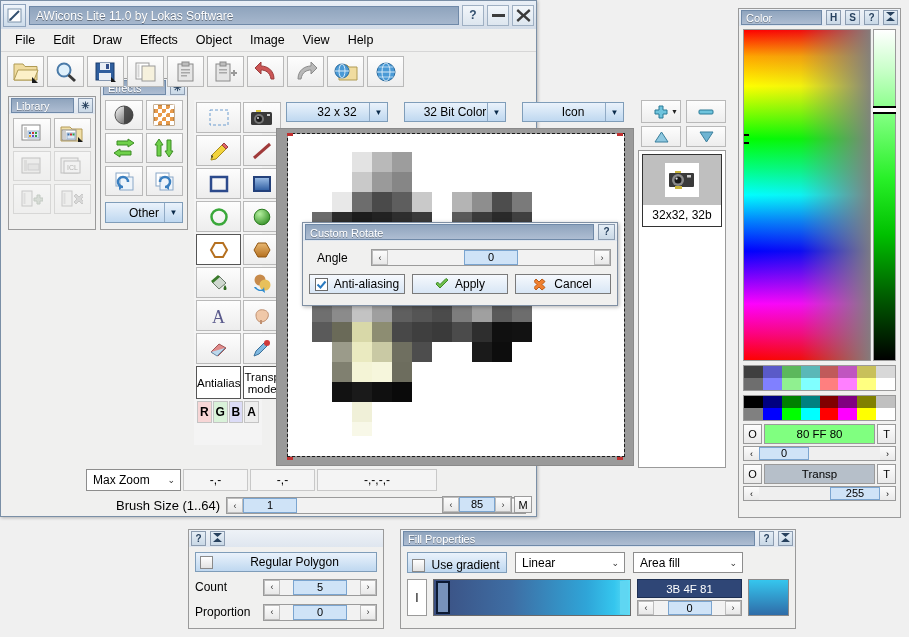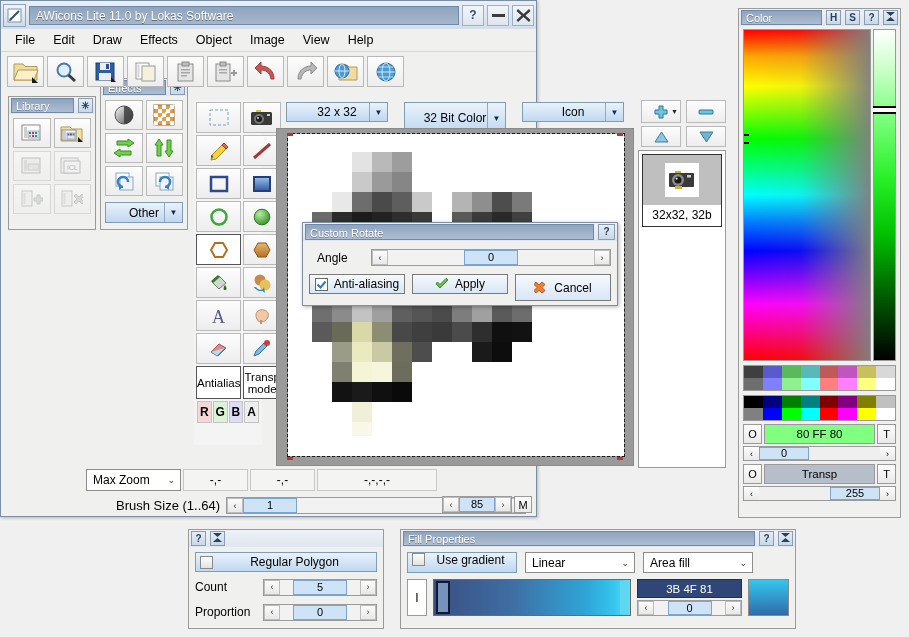--- a/index.html
+++ b/index.html
@@ -491,21 +491,21 @@
     </div>
   </div>
 
   <div style="position:absolute;left:286px;top:102px;">
     <div class="combo" style="width:102px;height:20px;">
       <span>32 x 32</span>
       <span class="arr">▼</span>
     </div>
   </div>
   <div style="position:absolute;left:404px;top:102px;">
-    <div class="combo" style="width:102px;height:32px;">
+    <div class="combo" style="width:102px;height:20px;">
       <span>32 Bit Color</span>
       <span class="arr">▼</span>
     </div>
   </div>
   <div style="position:absolute;left:522px;top:102px;">
     <div class="combo" style="width:102px;height:20px;">
       <span>Icon</span>
       <span class="arr">▼</span>
     </div>
   </div>
@@ -685,21 +685,21 @@
         <path d="M2.5 6.5 l3 3 l5-6" fill="none" stroke="#2a7ac0" stroke-width="2"></path>
       </svg>
       <span>Anti-aliasing</span>
     </div>
     <div style="flex:1;height:20px;border:1px solid #7a7a7a;background:linear-gradient(#f6f9fd,#d8e6f5);display:flex;align-items:center;justify-content:center;gap:6px;box-sizing:border-box;cursor:pointer;">
       <svg width="14" height="13" viewBox="0 0 14 13">
         <path d="M1 6 l4 4 l8-8 l-2-1.5 l-6 6 l-2.5-2.5z" fill="#6fc04a" stroke="#3e8a28"></path>
       </svg>
       <span>Apply</span>
     </div>
-    <div style="flex:1;height:27px;border:1px solid #7a7a7a;background:linear-gradient(#f6f9fd,#d8e6f5);display:flex;align-items:center;justify-content:center;gap:6px;box-sizing:border-box;cursor:pointer;text-align:center;">
+    <div style="flex:1;height:20px;border:1px solid #7a7a7a;background:linear-gradient(#f6f9fd,#d8e6f5);display:flex;align-items:center;justify-content:center;gap:6px;box-sizing:border-box;cursor:pointer;text-align:center;">
       <svg width="14" height="13" viewBox="0 0 14 13">
         <path d="M2 1 l3 3 l3-3 l3 2.5 l-3 3 l3 3 l-3 2.5 l-3-3 l-3 3 l-2-2.5 l3-3 l-3-3z" fill="#f08030" stroke="#b85b18"></path>
       </svg>
       <span>Cancel</span>
     </div>
   </div>
 </div>
 
 <div class="panel" id="colorpanel">
   <div class="pal-head">
@@ -836,21 +836,21 @@
   <div class="pal-head">
     <div class="pal-title">Fill Properties</div>
     <div class="hbtn">?</div>
     <div class="hbtn">
       <svg width="11" height="11" viewBox="0 0 11 11">
         <path d="M1 1 h9 l-4.5 4 z M5.5 6 L10 10 H1z" fill="#27415e"></path>
       </svg>
     </div>
   </div>
   <div style="display:flex;gap:8px;margin:5px 6px 0 6px;height:21px;">
-    <div style="width:110px;border:1px solid #7f9db9;background:linear-gradient(#eaf2fb,#bfd8f0);display:flex;align-items:flex-start;box-sizing:border-box;cursor:pointer;">
+    <div style="width:100px;border:1px solid #7f9db9;background:linear-gradient(#eaf2fb,#bfd8f0);display:flex;align-items:flex-end;box-sizing:border-box;cursor:pointer;">
       <span class="chk" style="margin-left:4px;"></span>
       <span style="flex:1;text-align:center;font-size:12px;">Use gradient</span>
     </div>
     <div class="wcombo" style="width:110px;">
       <span>Linear</span>
       <span class="arr">⌄</span>
     </div>
     <div class="wcombo" style="width:110px;">
       <span>Area fill</span>
       <span class="arr">⌄</span>

